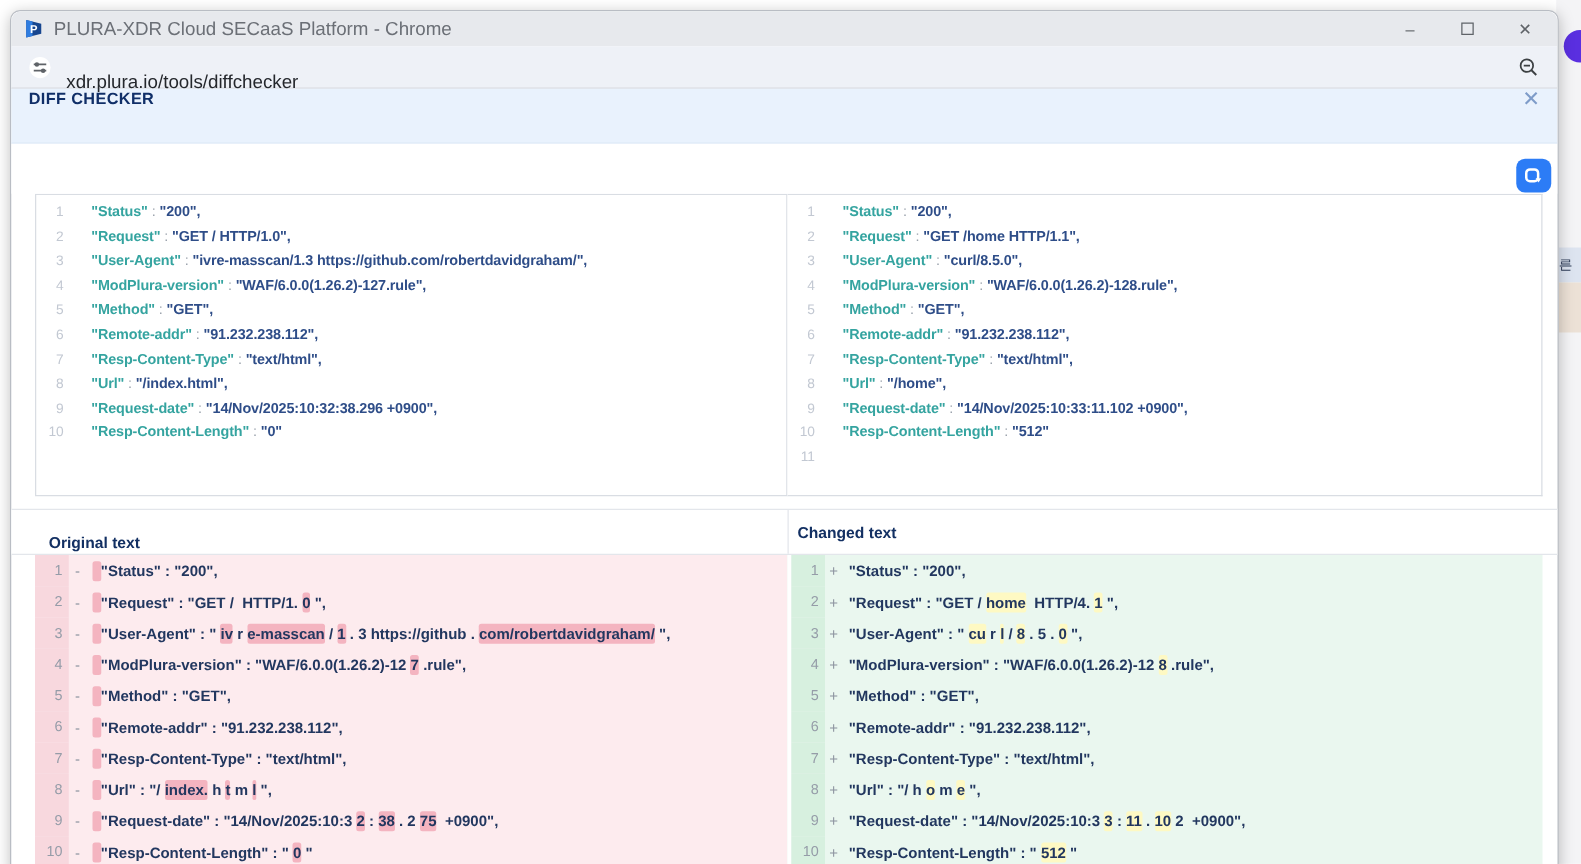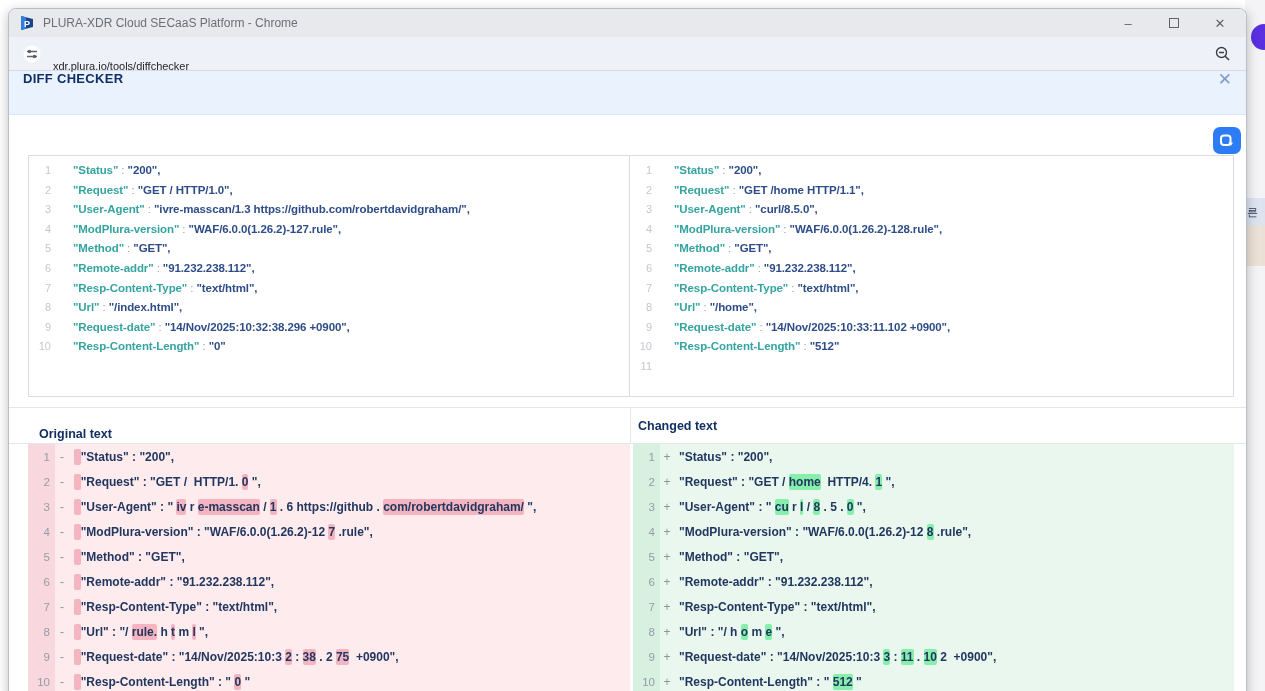--- a/index.html
+++ b/index.html
@@ -15,28 +15,28 @@
   .bg-frag2 { position:absolute; right:0; top:226px; width:18px; height:40px; background:#ece1d6; }
 
   
   .chrome-window { position:absolute; left:8px; top:8px; width:1239px; height:690px;
     background:#ffffff; border:1px solid #b9bdc4; border-radius:8px 8px 0 0;
     box-shadow:0 3px 12px rgba(0,0,0,.25); overflow:hidden; }
 
   .titlebar { height:28px; background:#e7e9ed; display:flex; align-items:center;
     padding:0 10px; border-radius:8px 8px 0 0; }
   .favicon { width:16px; height:16px; margin-right:8px; flex:0 0 auto; }
-  .win-title { font-size:12px; color:#6b6f76; flex:1; white-space:nowrap; overflow:hidden; }
+  .win-title { font-size:15px; color:#6b6f76; flex:1; white-space:nowrap; overflow:hidden; }
   .win-controls { display:flex; align-items:center; gap:30px; padding-right:8px; color:#5f6368; }
   .win-controls .wc { font-size:13px; width:16px; text-align:center; cursor:default; }
   .wc-max { width:10px; height:10px; border:1.3px solid #5f6368; display:inline-block; }
 
   .urlbar { height:34px; background:#eef1f7; display:flex; align-items:center;
     padding:0 14px; border-bottom:1px solid #d7dae0; }
-  .url-text { flex:1; font-size:11px; color:#24272c; margin-left:12px;margin-top:24px; }
+  .url-text { flex:1; font-size:15px; color:#24272c; margin-left:12px;margin-top:24px; }
   .icon16 { width:18px; height:18px; flex:0 0 auto; }
 
   
   .dialog-header { height:44px; background:#e9f2fd; border-bottom:1px solid #dbe7f6;
     display:flex; align-items:flex-start; padding:0 14px; }
   .dialog-title { font-size:13px; font-weight:700; letter-spacing:.3px; color:#102f68; }
   .dialog-close { margin-left:auto; color:#7e9cc9; font-size:17px; line-height:1; cursor:pointer; }
 
   .toolbar-row { height:40px; position:relative; background:#fff; }
   .copy-btn { position:absolute; right:5px; top:12px; width:28px; height:27px;
@@ -69,21 +69,21 @@
   .diff-line { height:25px; display:flex; align-items:stretch; font-size:12px;
     font-weight:600; color:#22375f; }
   .diff-line .gutter { width:27px; display:flex; align-items:center; justify-content:flex-end;
     padding-right:5px; font-size:11.5px; font-weight:400; color:#959ca8; }
   .removed .gutter { background:#f8d8de; }
   .added   .gutter { background:#d7f0df; }
   .diff-line .sign { width:14px; display:flex; align-items:center; justify-content:center;
     color:#8d94a0; font-weight:400; }
   .diff-line .segs { display:flex; align-items:center; white-space:pre; padding-left:5px; }
   .removed .segs .hl { background:#f4b4c0; border-radius:2px; padding:1px 0; }
-  .added   .segs .hl { background:#86efac; border-radius:2px; padding:1px 0; }
+  .added   .segs .hl { background:#fef9c3; border-radius:2px; padding:1px 0; }
 </style>
 </head>
 <body>
 
 <div class="bg-strip">
   <div class="bg-purple"></div>
   <div class="bg-frag1">
     <span>른</span>
   </div>
   <div class="bg-frag2"></div>
@@ -176,21 +176,21 @@
           <span class="segs"><span class="hl">  </span><span>"Status" : "200",</span></span>
         </div>
         <div class="diff-line">
           <span class="gutter">2</span>
           <span class="sign">-</span>
           <span class="segs"><span class="hl">  </span><span>"Request" : "GET /  HTTP/1. </span><span class="hl">0</span><span> ",</span></span>
         </div>
         <div class="diff-line">
           <span class="gutter">3</span>
           <span class="sign">-</span>
-          <span class="segs"><span class="hl">  </span><span>"User-Agent" : " </span><span class="hl">iv</span><span> r </span><span class="hl">e-masscan</span><span> / </span><span class="hl">1</span><span> . 6 https://github . </span><span class="hl">com/robertdavidgraham/</span><span> ",</span></span>
+          <span class="segs"><span class="hl">  </span><span>"User-Agent" : " </span><span class="hl">iv</span><span> r </span><span class="hl">e-masscan</span><span> / </span><span class="hl">1</span><span> . 3 https://github . </span><span class="hl">com/robertdavidgraham/</span><span> ",</span></span>
         </div>
         <div class="diff-line">
           <span class="gutter">4</span>
           <span class="sign">-</span>
           <span class="segs"><span class="hl">  </span><span>"ModPlura-version" : "WAF/6.0.0(1.26.2)-12 </span><span class="hl">7</span><span> .rule",</span></span>
         </div>
         <div class="diff-line">
           <span class="gutter">5</span>
           <span class="sign">-</span>
           <span class="segs"><span class="hl">  </span><span>"Method" : "GET",</span></span>
@@ -201,21 +201,21 @@
           <span class="segs"><span class="hl">  </span><span>"Remote-addr" : "91.232.238.112",</span></span>
         </div>
         <div class="diff-line">
           <span class="gutter">7</span>
           <span class="sign">-</span>
           <span class="segs"><span class="hl">  </span><span>"Resp-Content-Type" : "text/html",</span></span>
         </div>
         <div class="diff-line">
           <span class="gutter">8</span>
           <span class="sign">-</span>
-          <span class="segs"><span class="hl">  </span><span>"Url" : "/ </span><span class="hl">rule.</span><span> h </span><span class="hl">t</span><span> m </span><span class="hl">l</span><span> ",</span></span>
+          <span class="segs"><span class="hl">  </span><span>"Url" : "/ </span><span class="hl">index.</span><span> h </span><span class="hl">t</span><span> m </span><span class="hl">l</span><span> ",</span></span>
         </div>
         <div class="diff-line">
           <span class="gutter">9</span>
           <span class="sign">-</span>
           <span class="segs"><span class="hl">  </span><span>"Request-date" : "14/Nov/2025:10:3 </span><span class="hl">2</span><span> : </span><span class="hl">38</span><span> . 2 </span><span class="hl">75</span><span>  +0900",</span></span>
         </div>
         <div class="diff-line">
           <span class="gutter">10</span>
           <span class="sign">-</span>
           <span class="segs"><span class="hl">  </span><span>"Resp-Content-Length" : " </span><span class="hl">0</span><span> "</span></span>

